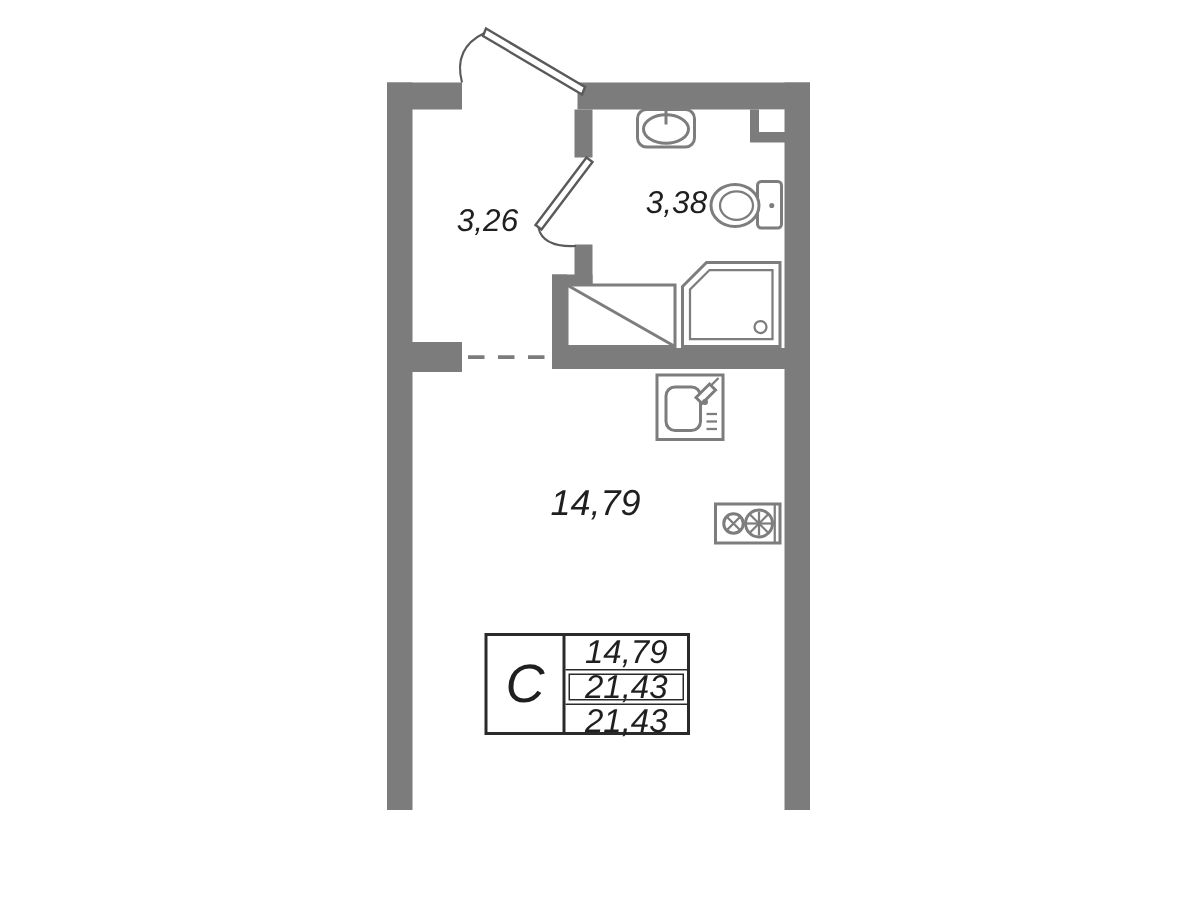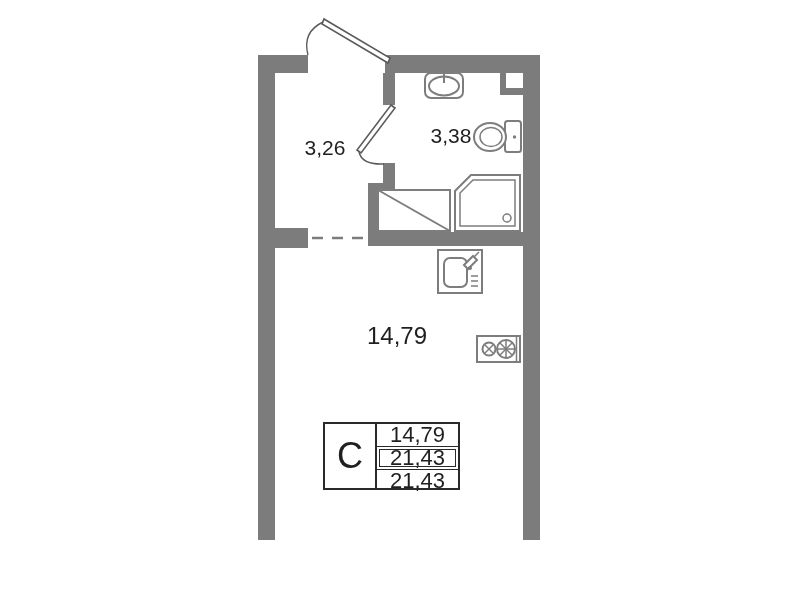--- a/index.html
+++ b/index.html
@@ -4,21 +4,21 @@
 <style>
   :root{
     --wall:#7c7c7c;
     --fixture:#7d7d7d;
     --outline:#5a5a5a;
     --text:#1f1f1f;
   }
   html,body{margin:0;padding:0;background:#fff;}
   #stage{
     position:relative;width:799px;height:540px;background:#fff;overflow:hidden;
-    font-family:"Liberation Sans",sans-serif;color:var(--text);
+    font-family:"Liberation Sans",sans-serif;color:var(--text);font-style:italic;
   }
   #plan-svg{position:absolute;left:0;top:0;}
   .wall{fill:var(--wall);stroke:none;}
   .whitefill{fill:#ffffff;stroke:none;}
   .fx{fill:#ffffff;stroke:var(--fixture);stroke-width:2;}
   .fx-nf{fill:none;stroke:var(--fixture);stroke-width:2;}
   .fx-thin{fill:none;stroke:var(--fixture);stroke-width:1.5;}
   .door{fill:#ffffff;stroke:var(--outline);stroke-width:1.6;}
   .arc{fill:none;stroke:var(--outline);stroke-width:1.4;}
   .dash{stroke:var(--wall);stroke-width:2.5;stroke-dasharray:11 9;}

